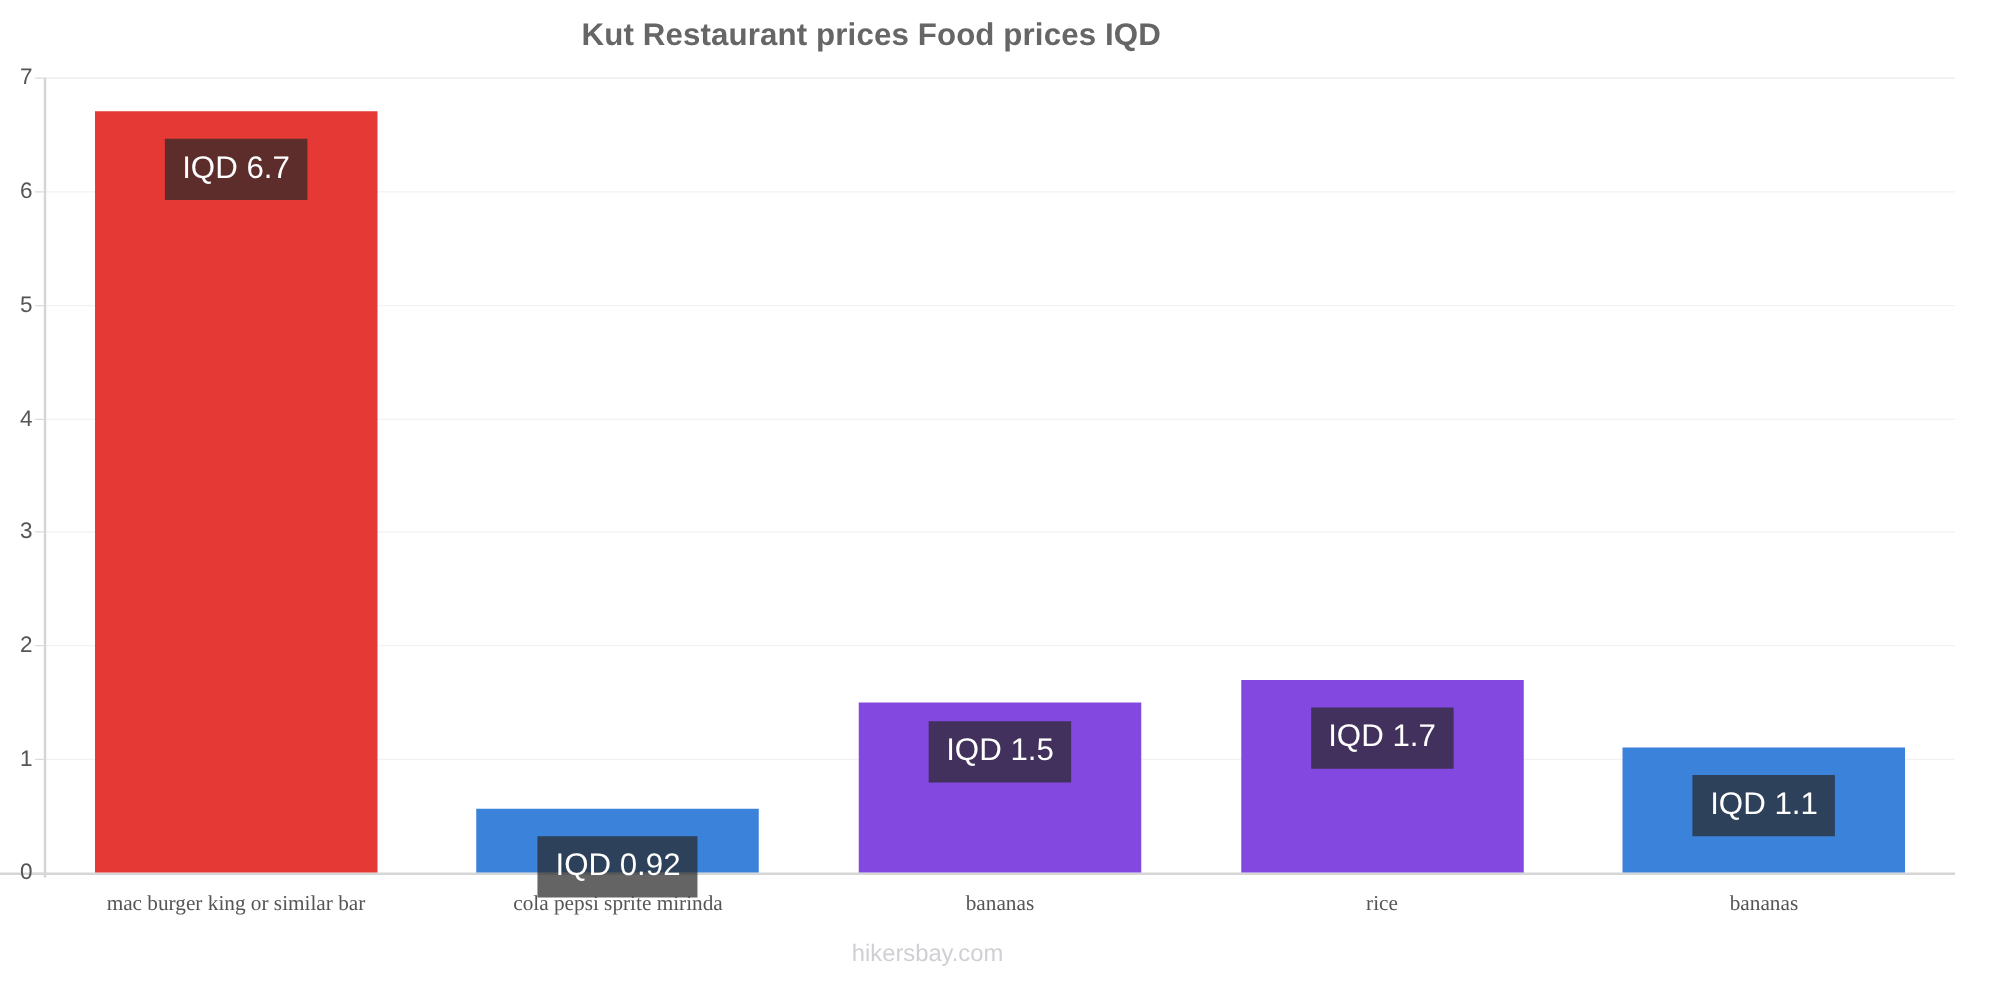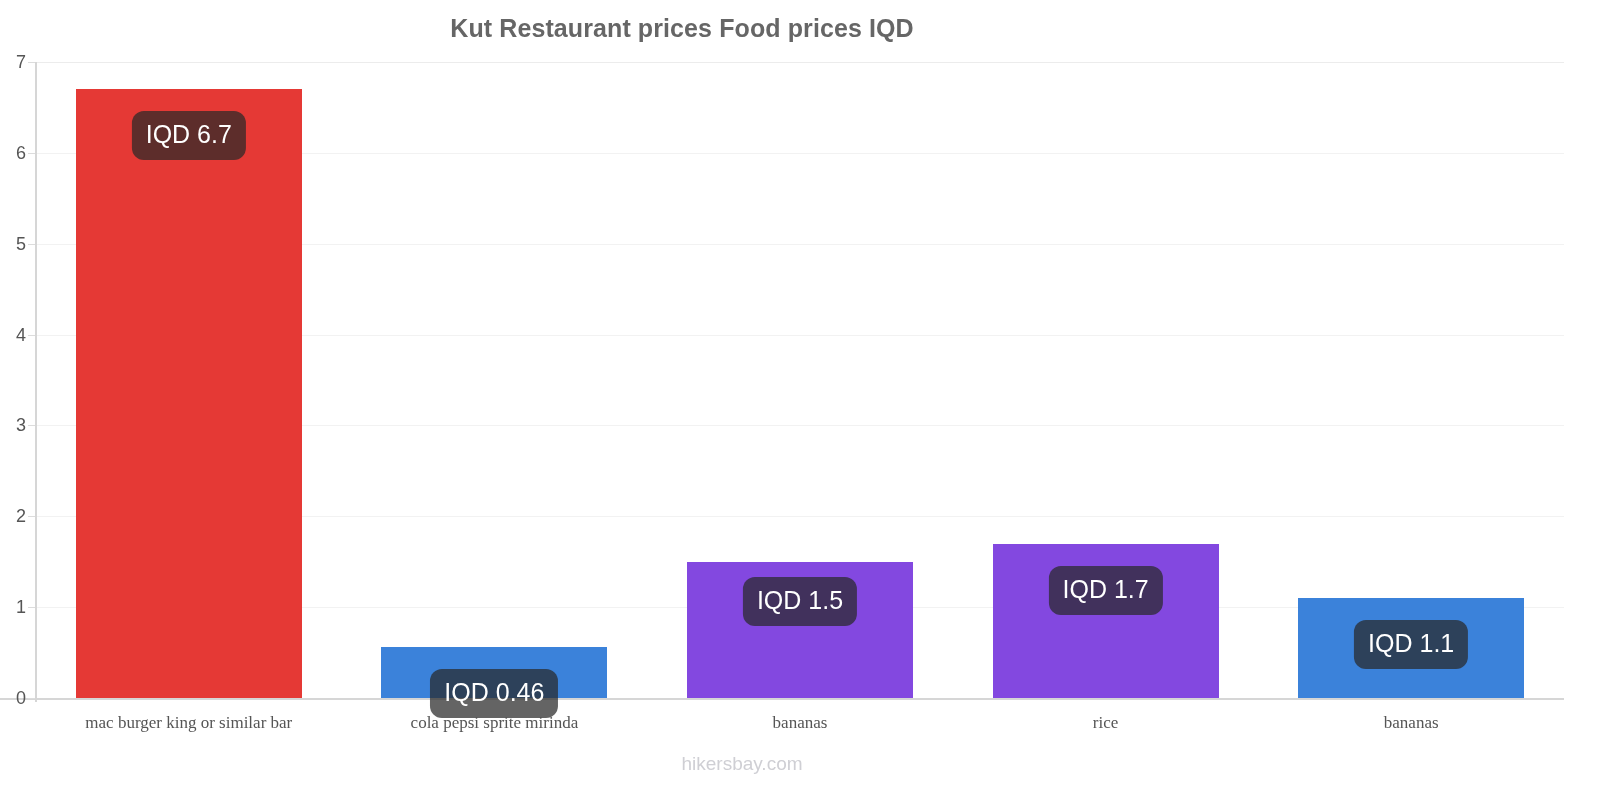--- a/index.html
+++ b/index.html
@@ -25,20 +25,21 @@
   #chart-title {
     position: absolute;
     top: 14px;
     left: 0;
     width: 1364px;
     text-align: center;
     font-size: 25px;
     font-weight: bold;
     color: #666666;
     letter-spacing: 0.1px;
+    padding-left: 15px;
   }
 
   .gridline {
     position: absolute;
     left: 0;
     width: 1528px;
     height: 1px;
     background: #f2f2f2;
   }
   .gridline.top-line {
@@ -90,21 +91,21 @@
 
   
   .value-badge {
     position: absolute;
     transform: translateX(-50%);
     background: rgba(40, 40, 40, 0.72);
     color: #ffffff;
     font-size: 25px;
     line-height: 1;
     padding: 11px 14px 13px 14px;
-    border-radius: 12px;
+    border-radius: 0;
     white-space: nowrap;
   }
 
   
   .x-label {
     position: absolute;
     top: 713px;
     text-align: center;
     font-size: 17px;
     color: #555555;
@@ -159,21 +160,21 @@
       <div class="ytick-label" style="top: 152.857px; left: 0px;">6</div>
       <div class="ytick-mark" style="top: 152.857px;"></div>
       <div class="ytick-label" style="top: 62px; left: 0px;">7</div>
       <div class="ytick-mark" style="top: 62px;"></div>
     </div>
 
   <div id="bars-layer">
       <div class="bar" title="mac burger king or similar bar IQD 6.7" style="left: 75.728px; top: 89.2571px; width: 226.144px; height: 608.743px; background: rgb(229, 57, 53);"></div>
       <div class="value-badge" style="left: 188.8px; top: 111.257px;">IQD 6.7</div>
       <div class="bar" title="cola pepsi sprite mirinda IQD 0.56" style="left: 381.328px; top: 647.12px; width: 226.144px; height: 50.88px; background: rgb(59, 130, 218);"></div>
-      <div class="value-badge" style="left: 494.4px; top: 669.12px;">IQD 0.46</div>
+      <div class="value-badge" style="left: 494.4px; top: 669.12px;">IQD 0.92</div>
       <div class="bar" title="coffee IQD 1.5" style="left: 686.928px; top: 561.714px; width: 226.144px; height: 136.286px; background: rgb(131, 72, 224);"></div>
       <div class="value-badge" style="left: 800px; top: 577px;">IQD 1.5</div>
       <div class="bar" title="rice IQD 1.7" style="left: 992.528px; top: 543.543px; width: 226.144px; height: 154.457px; background: rgb(131, 72, 224);"></div>
       <div class="value-badge" style="left: 1105.6px; top: 565.543px;">IQD 1.7</div>
       <div class="bar" title="bananas IQD 1.1" style="left: 1298.13px; top: 598.057px; width: 226.144px; height: 99.9429px; background: rgb(59, 130, 218);"></div>
       <div class="value-badge" style="left: 1411.2px; top: 620.057px;">IQD 1.1</div>
     </div>
 
   <div id="x-labels">
       <div class="x-label" style="left: 36px; width: 305.6px;">mac burger king or similar bar</div>

